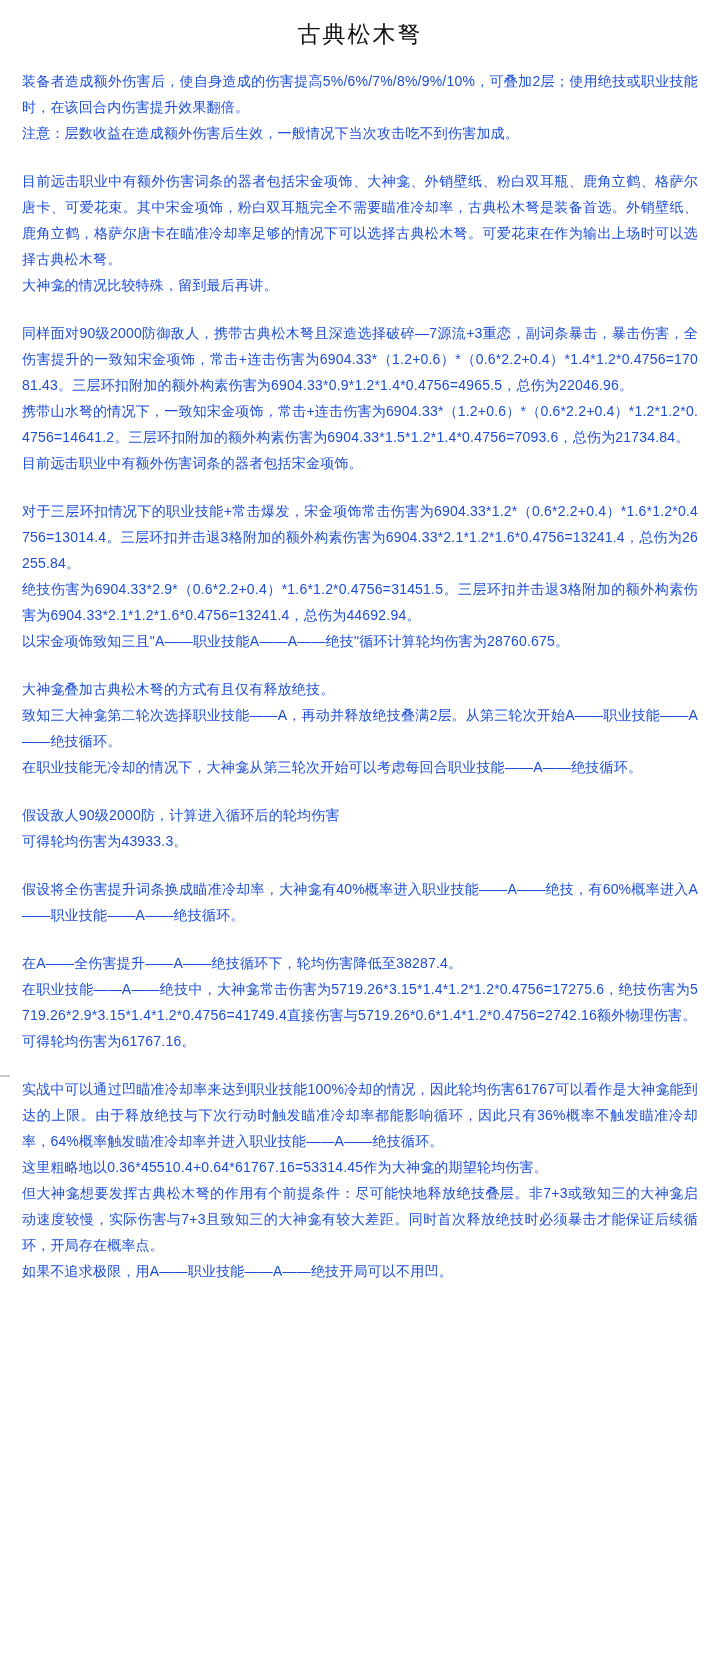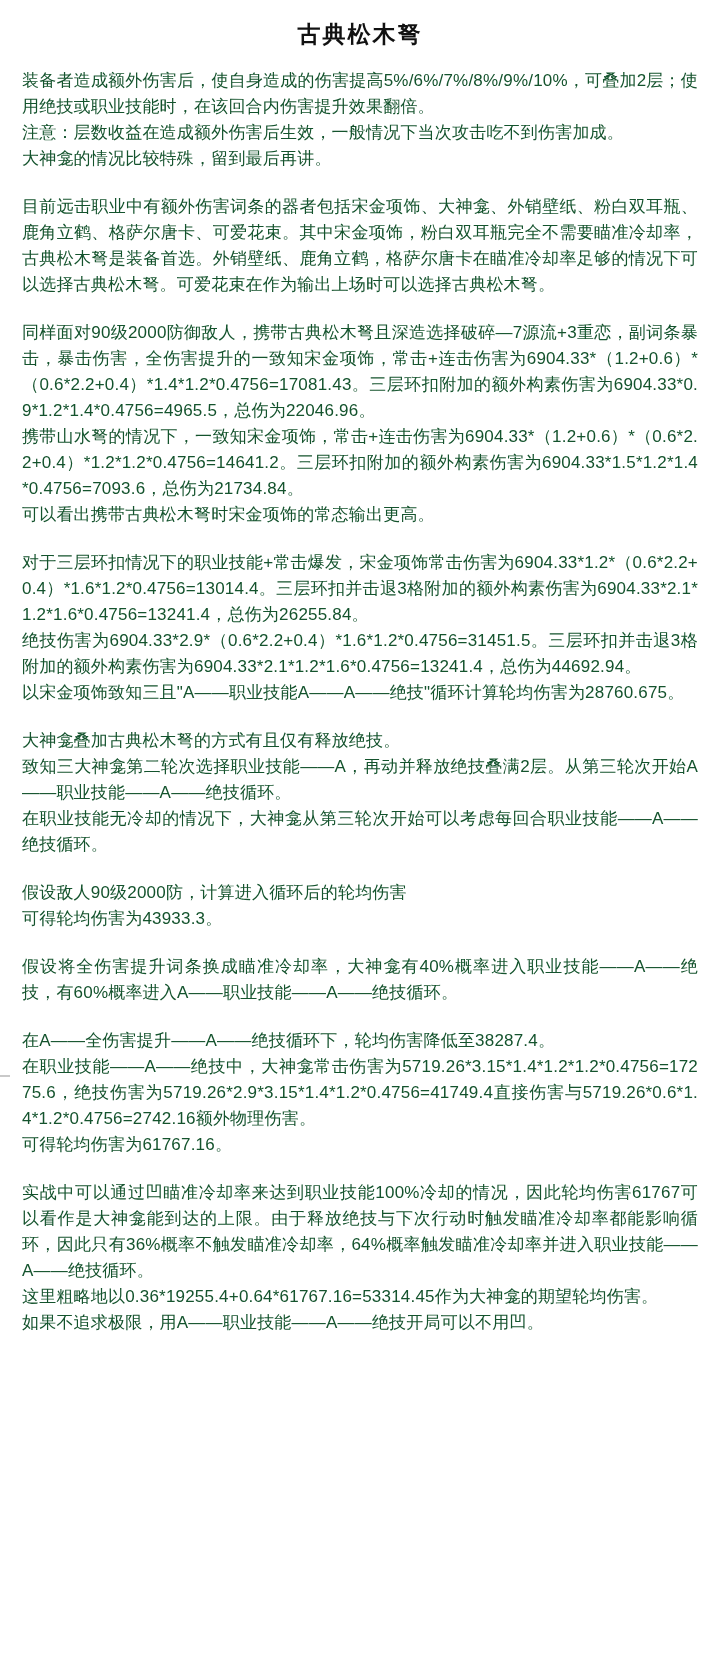--- a/index.html
+++ b/index.html
@@ -13,32 +13,32 @@
     font-family: "Liberation Sans", "DejaVu Sans", sans-serif;
     position: relative;
   }
   .page {
     padding: 14px 22px 40px 22px;
     box-sizing: border-box;
     width: 720px;
   }
   .doc-title {
     font-size: 23px;
-    font-weight: 700;
+    font-weight: 400;
     color: #111111;
     text-align: center;
     margin: 6px 0 18px 0;
     letter-spacing: 2px;
     line-height: 1.3;
   }
   .para {
     margin: 0;
-    font-size: 17px;
+    font-size: 14px;
     line-height: 26px;
-    color: #14532d;
+    color: #1d4ed8;
     text-align: justify;
     word-break: break-all;
     letter-spacing: 0.2px;
   }
   .sec {
     margin-top: 22px;
   }
   .edge-artifact {
     position: absolute;
     left: 0;
@@ -50,43 +50,44 @@
 </style>
 </head>
 <body>
 
 <div class="page">
   <h1 class="doc-title">古典松木弩</h1>
 
   <p class="para">装备者造成额外伤害后，使自身造成的伤害提高5%/6%/7%/8%/9%/10%，可叠加2层；使用绝技或职业技能时，在该回合内伤害提升效果翻倍。</p>
   <p class="para">注意：层数收益在造成额外伤害后生效，一般情况下当次攻击吃不到伤害加成。</p>
 
+  <p class="para sec">目前远击职业中有额外伤害词条的器者包括宋金项饰、大神龛、外销壁纸、粉白双耳瓶、鹿角立鹤、格萨尔唐卡、可爱花束。其中宋金项饰，粉白双耳瓶完全不需要瞄准冷却率，古典松木弩是装备首选。外销壁纸、鹿角立鹤，格萨尔唐卡在瞄准冷却率足够的情况下可以选择古典松木弩。可爱花束在作为输出上场时可以选择古典松木弩。</p>
   <p class="para">大神龛的情况比较特殊，留到最后再讲。</p>
-  <p class="para sec">目前远击职业中有额外伤害词条的器者包括宋金项饰、大神龛、外销壁纸、粉白双耳瓶、鹿角立鹤、格萨尔唐卡、可爱花束。其中宋金项饰，粉白双耳瓶完全不需要瞄准冷却率，古典松木弩是装备首选。外销壁纸、鹿角立鹤，格萨尔唐卡在瞄准冷却率足够的情况下可以选择古典松木弩。可爱花束在作为输出上场时可以选择古典松木弩。</p>
 
   <p class="para sec">同样面对90级2000防御敌人，携带古典松木弩且深造选择破碎—7源流+3重恋，副词条暴击，暴击伤害，全伤害提升的一致知宋金项饰，常击+连击伤害为6904.33*（1.2+0.6）*（0.6*2.2+0.4）*1.4*1.2*0.4756=17081.43。三层环扣附加的额外构素伤害为6904.33*0.9*1.2*1.4*0.4756=4965.5，总伤为22046.96。</p>
   <p class="para">携带山水弩的情况下，一致知宋金项饰，常击+连击伤害为6904.33*（1.2+0.6）*（0.6*2.2+0.4）*1.2*1.2*0.4756=14641.2。三层环扣附加的额外构素伤害为6904.33*1.5*1.2*1.4*0.4756=7093.6，总伤为21734.84。</p>
-  <p class="para">可以看出携带古典松木弩时宋金项饰的常态输出更高。</p>
+  <p class="para">目前远击职业中有额外伤害词条的器者包括宋金项饰。</p>
 
   <p class="para sec">对于三层环扣情况下的职业技能+常击爆发，宋金项饰常击伤害为6904.33*1.2*（0.6*2.2+0.4）*1.6*1.2*0.4756=13014.4。三层环扣并击退3格附加的额外构素伤害为6904.33*2.1*1.2*1.6*0.4756=13241.4，总伤为26255.84。</p>
   <p class="para">绝技伤害为6904.33*2.9*（0.6*2.2+0.4）*1.6*1.2*0.4756=31451.5。三层环扣并击退3格附加的额外构素伤害为6904.33*2.1*1.2*1.6*0.4756=13241.4，总伤为44692.94。</p>
   <p class="para">以宋金项饰致知三且"A——职业技能A——A——绝技"循环计算轮均伤害为28760.675。</p>
 
   <p class="para sec">大神龛叠加古典松木弩的方式有且仅有释放绝技。</p>
   <p class="para">致知三大神龛第二轮次选择职业技能——A，再动并释放绝技叠满2层。从第三轮次开始A——职业技能——A——绝技循环。</p>
   <p class="para">在职业技能无冷却的情况下，大神龛从第三轮次开始可以考虑每回合职业技能——A——绝技循环。</p>
 
   <p class="para sec">假设敌人90级2000防，计算进入循环后的轮均伤害</p>
 
   <p class="para">可得轮均伤害为43933.3。</p>
 
   <p class="para sec">假设将全伤害提升词条换成瞄准冷却率，大神龛有40%概率进入职业技能——A——绝技，有60%概率进入A——职业技能——A——绝技循环。</p>
 
   <p class="para sec">在A——全伤害提升——A——绝技循环下，轮均伤害降低至38287.4。</p>
   <p class="para">在职业技能——A——绝技中，大神龛常击伤害为5719.26*3.15*1.4*1.2*1.2*0.4756=17275.6，绝技伤害为5719.26*2.9*3.15*1.4*1.2*0.4756=41749.4直接伤害与5719.26*0.6*1.4*1.2*0.4756=2742.16额外物理伤害。</p>
   <p class="para">可得轮均伤害为61767.16。</p>
 
   <p class="para sec">实战中可以通过凹瞄准冷却率来达到职业技能100%冷却的情况，因此轮均伤害61767可以看作是大神龛能到达的上限。由于释放绝技与下次行动时触发瞄准冷却率都能影响循环，因此只有36%概率不触发瞄准冷却率，64%概率触发瞄准冷却率并进入职业技能——A——绝技循环。</p>
-  <p class="para">这里粗略地以0.36*19255.4+0.64*61767.16=53314.45作为大神龛的期望轮均伤害。</p>
+  <p class="para">这里粗略地以0.36*45510.4+0.64*61767.16=53314.45作为大神龛的期望轮均伤害。</p>
+  <p class="para">但大神龛想要发挥古典松木弩的作用有个前提条件：尽可能快地释放绝技叠层。非7+3或致知三的大神龛启动速度较慢，实际伤害与7+3且致知三的大神龛有较大差距。同时首次释放绝技时必须暴击才能保证后续循环，开局存在概率点。</p>
   <p class="para">如果不追求极限，用A——职业技能——A——绝技开局可以不用凹。</p>
 </div>
 
 <div class="edge-artifact"></div>
 
 </body></html>

